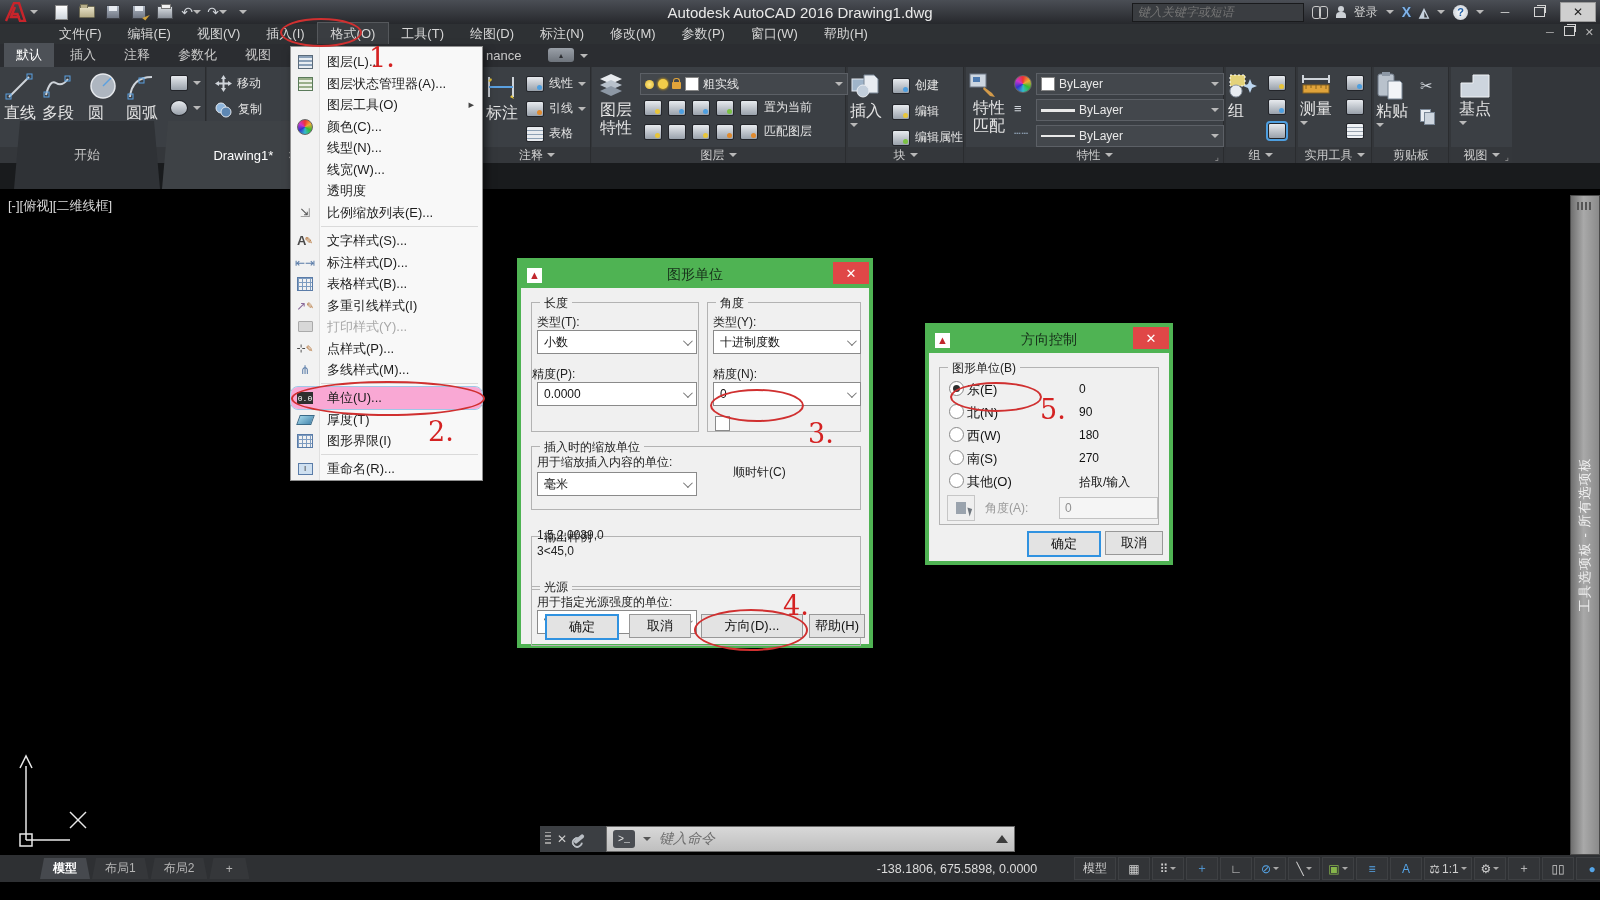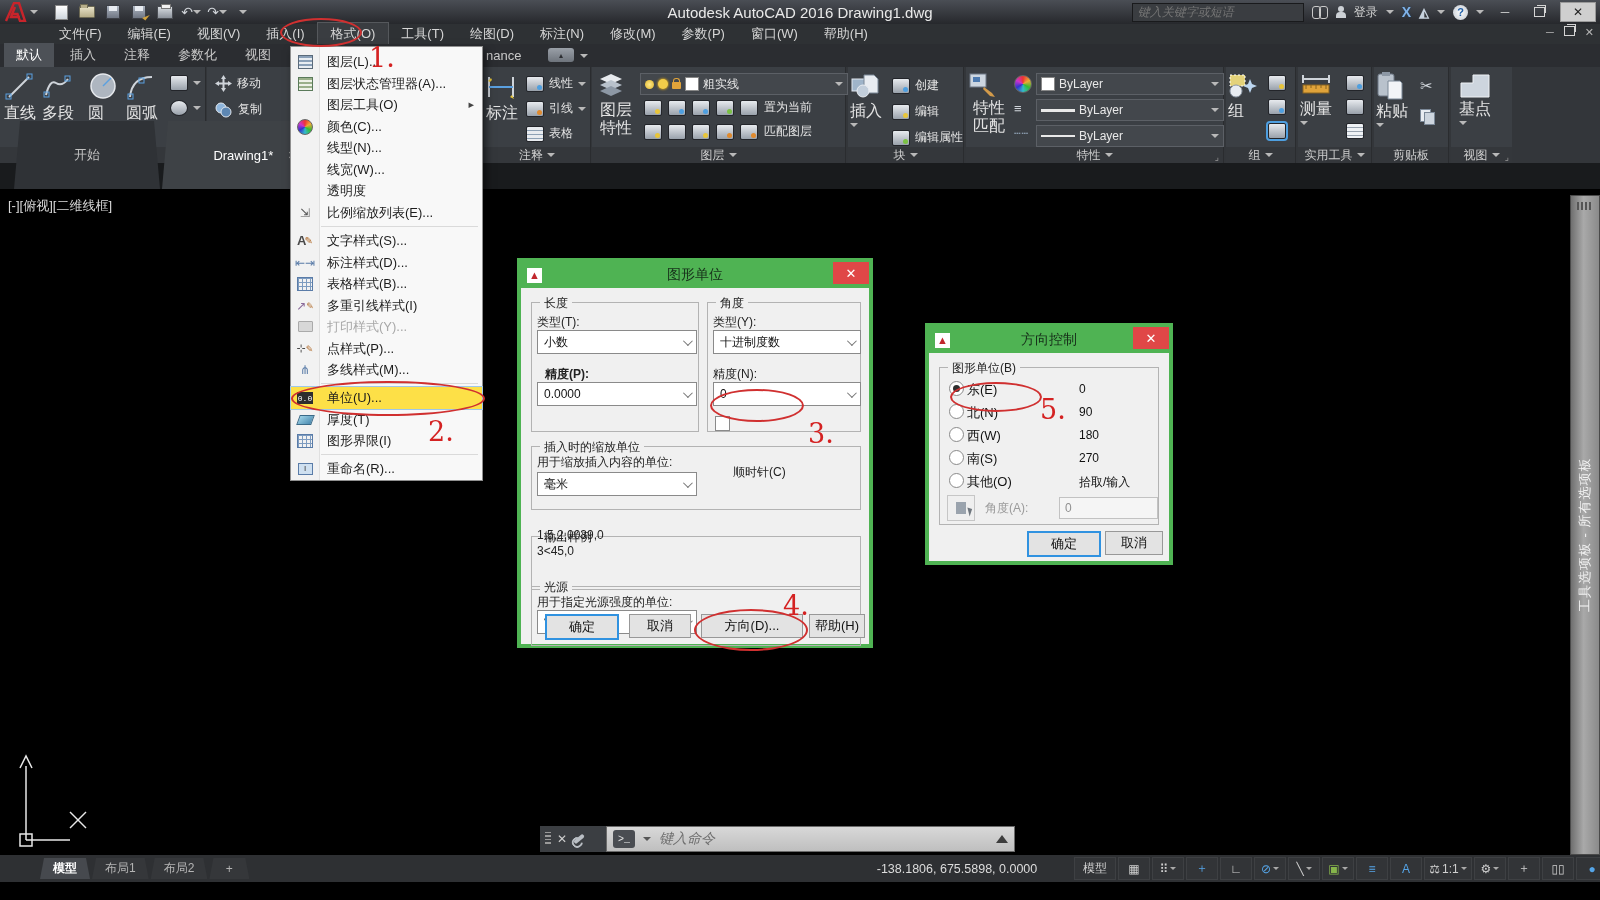--- a/index.html
+++ b/index.html
@@ -89,21 +89,21 @@
   .cmdmain{flex:1;background:linear-gradient(#d8d8d8,#bfbfbf);display:flex;align-items:center;gap:8px;padding:0 6px;border:1px solid #6a6a6a;}
   .cmdchip{width:22px;height:18px;background:#4a4d52;border-radius:3px;color:#e6e6e6;font-size:10px;display:flex;align-items:center;justify-content:center;font-family:"Liberation Mono",monospace;}
   .cmdtext{color:#6f6f6f;font-style:italic;font-size:14px;}
   .cmdup{margin-left:auto;width:0;height:0;border-left:6px solid transparent;border-right:6px solid transparent;border-bottom:8px solid #3d3d3d;}
   
   .ddmenu{position:absolute;left:290px;top:46px;width:191px;height:433px;background:#f8f8f8;border:1px solid #8f8f8f;box-shadow:3px 4px 8px rgba(0,0,0,.55);}
   .ddgut{position:absolute;left:0;top:0;bottom:0;width:28px;background:#f2f2f2;border-right:1px solid #e0e0e0;}
   .ddi{position:absolute;left:0;width:100%;height:21px;display:flex;align-items:center;font-size:13px;color:#1c1c1c;}
   .ddi .lab{margin-left:36px;}
   .ddi.dis{color:#a8a8a8;}
-  .ddi.hl{background:#fde047;outline:1px solid #9ec7e8;}
+  .ddi.hl{background:#f9a8d4;outline:1px solid #9ec7e8;border-radius:7px;}
   .ddsep{position:absolute;left:30px;right:4px;height:1px;background:#dadada;}
   .ddic{position:absolute;left:5px;width:18px;height:16px;display:flex;align-items:center;justify-content:center;}
   .subarw{position:absolute;right:8px;color:#444;font-size:11px;}
   .cwheel{width:14px;height:14px;border-radius:50%;background:conic-gradient(#e33,#ea3,#3b3,#3bc,#33c,#c3c,#e33);border:1px solid #666;}
   .unitsic{width:16px;height:12px;background:#2e2e2e;color:#fff;font-size:8px;display:flex;align-items:center;justify-content:center;font-family:"Liberation Mono",monospace;}
   .gridic{width:14px;height:12px;background:linear-gradient(#fff,#dce4ec);border:1px solid #5a7ca8;
           background-image:repeating-linear-gradient(90deg,#7e9cc0 0 1px,transparent 1px 4px),repeating-linear-gradient(#7e9cc0 0 1px,transparent 1px 4px);}
   .ltric{color:#555;font-size:12px;line-height:1;}
   
   .dlg{position:absolute;background:#f0f0f0;border:4px solid #4fb353;box-shadow:4px 6px 16px rgba(0,0,0,.65);}
@@ -709,21 +709,21 @@
   <div class="dbody" style="height:348px;">
 
     <div class="grp" style="left:10px;top:14px;width:166px;height:128px;">
       <span class="gt">长度</span>
     </div>
     <span class="flab" style="left:16px;top:26px;">类型(T):</span>
     <div class="sel" style="left:16px;top:42px;width:152px;">
       <span>小数</span>
         <span class="chev"></span>
     </div>
-    <span class="flab" style="left:24px;top:78px;font-weight:bold;">精度(P):</span>
+    <span class="flab" style="left:11px;top:78px;">精度(P):</span>
     <div class="sel" style="left:16px;top:94px;width:152px;">
       <span>0.0000</span>
         <span class="chev"></span>
     </div>
 
     <div class="grp" style="left:186px;top:14px;width:152px;height:128px;">
       <span class="gt">角度</span>
     </div>
     <span class="flab" style="left:192px;top:26px;">类型(Y):</span>
     <div class="sel" style="left:192px;top:42px;width:140px;">

